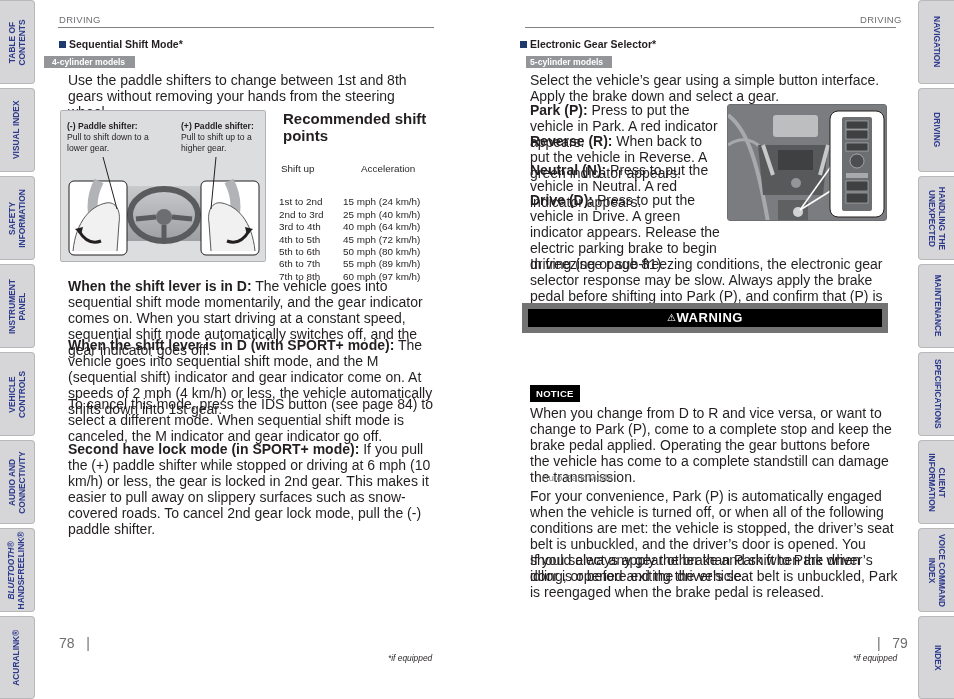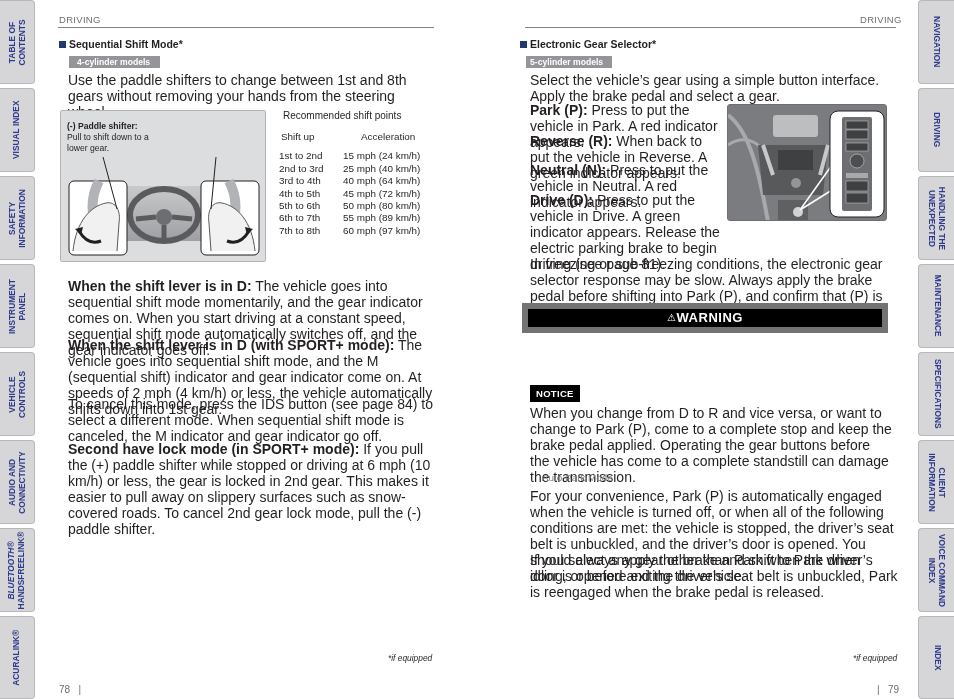--- a/index.html
+++ b/index.html
@@ -37,39 +37,39 @@
   .p { position: absolute; font-size: 14px; line-height: 16px; color: #231f20; }
   .p b { font-weight: bold; }
 
   
   .figure-left { position: absolute; left: 60px; top: 110px; width: 206px; height: 152px; background: #dcdddf; border: 1px solid #b1b3b6; border-radius: 2px; overflow: hidden; }
   .fig-label { position: absolute; font-size: 8.6px; line-height: 11px; color: #231f20; }
   .fig-label b { font-weight: bold; }
 
   
   .shift-table { position: absolute; left: 279px; top: 110px; width: 152px; }
-  .shift-table .ttl { font-size: 10px; font-weight: normal; margin-left: 4px; margin-bottom: 10px; }
+  .shift-table .ttl { font-size: 15px; font-weight: bold; margin-left: 4px; margin-bottom: 19px; }
   .shift-table .hdr, .shift-table .row { display: flex; font-size: 9.9px; line-height: 12.4px; }
-  .shift-table .hdr { margin-bottom: 7px; }
+  .shift-table .hdr { margin-bottom: 21px; }
   .shift-table .c1 { width: 64px; }
   .shift-table .hdr .c2 { padding-left: 18px; }
 
   
   .figure-right { position: absolute; left: 727px; top: 104px; width: 160px; height: 117px; background: #8a8c8e; border: 1px solid #6d6e71; border-radius: 3px; overflow: hidden; }
 
   
   .warning { position: absolute; left: 522px; top: 303px; width: 366px; border: 6px solid #737373; }
   .warning .wh { background: #000; color: #fff; text-align: center; font-size: 13px; font-weight: bold; letter-spacing: 0.5px; height: 18px; line-height: 18px; }
   .warning .wb { padding: 2px 8px 3px 8px; font-size: 9.9px; line-height: 13.6px; }
 
   .notice { position: absolute; left: 530px; top: 385px; background: #000; color: #fff; font-size: 9.5px; font-weight: bold; padding: 0 6px; height: 17px; line-height: 17px; letter-spacing: 0.3px; }
   .subhead { position: absolute; left: 530px; top: 472px; font-size: 9.9px; color: #808285; margin-left: 12px; }
 
   .footnote { position: absolute; top: 653px; font-size: 8.4px; font-style: italic; }
-  .folio { position: absolute; top: 684px; font-size: 10px; color: #6d6e71; }
+  .folio { position: absolute; top: 635px; font-size: 14px; color: #6d6e71; }
 </style>
 </head>
 <body>
 
 <div class="tabs left">
   <div class="tab" style="top:0;height:84px">
       <span>TABLE OF
 CONTENTS</span>
     </div>
   <div class="tab" style="top:88px;height:84px">
@@ -130,21 +130,21 @@
     </div>
 </div>
 
 <div class="running-head" style="left:59px">DRIVING</div>
 <div class="rule" style="left:58px;width:376px"></div>
 
 <div class="section-title" style="left:59px;top:38px">
   <span class="sq"></span>
   <span>Sequential Shift Mode*</span>
 </div>
-<div class="model-tag" style="left:69px;top:56px;width:91px">4-cylinder models</div>
+<div class="model-tag" style="left:44px;top:56px;width:91px">4-cylinder models</div>
 <div class="p" style="left:68px;top:72px;width:366px">Use the paddle shifters to change between 1st and 8th gears without removing your hands from the steering wheel.</div>
 
 <div class="figure-left">
   <svg width="206" height="152" viewBox="0 0 206 152">
     <defs>
       <linearGradient id="dash" x1="0" y1="0" x2="0" y2="1">
         <stop offset="0" stop-color="#c9cacc"></stop>
           <stop offset="1" stop-color="#9d9fa2"></stop>
       </linearGradient>
     </defs>
@@ -167,20 +167,24 @@
     <path d="M188 120 C182 130 174 133 166 130" stroke="#231f20" stroke-width="3" fill="none"></path>
     <path d="M192 118 L186 124 L184 116 Z" fill="#231f20"></path>
 
     <line x1="42" y1="46" x2="56" y2="98" stroke="#231f20" stroke-width="1"></line>
     <line x1="155" y1="46" x2="150" y2="98" stroke="#231f20" stroke-width="1"></line>
   </svg>
   <div class="fig-label" style="left:6px;top:10px;width:85px">
     <b>(-) Paddle shifter:</b><br>
     <span>Pull to shift down to a lower gear.</span>
   </div>
+  <div class="fig-label" style="left:120px;top:10px;width:82px">
+    <b>(+) Paddle shifter:</b><br>
+    <span>Pull to shift up to a higher gear.</span>
+  </div>
 </div>
 
 <div class="shift-table">
   <div class="ttl">Recommended shift points</div>
   <div class="hdr">
     <span class="c1" style="padding-left:2px">Shift up</span>
     <span class="c2">Acceleration</span>
   </div>
   <div class="row">
       <span class="c1">1st to 2nd</span>
@@ -223,21 +227,21 @@
 </div>
 
 <div class="running-head" style="left:860px">DRIVING</div>
 <div class="rule" style="left:525px;width:371px"></div>
 
 <div class="section-title" style="left:520px;top:38px">
   <span class="sq"></span>
   <span>Electronic Gear Selector*</span>
 </div>
 <div class="model-tag" style="left:526px;top:56px;width:86px;padding:0 4px">5-cylinder models</div>
-<div class="p" style="left:530px;top:72px;width:362px">Select the vehicle’s gear using a simple button interface. Apply the brake pedal and select a gear.</div>
+<div class="p" style="left:530px;top:72px;width:362px">Select the vehicle’s gear using a simple button interface. Apply the brake down and select a gear.</div>
 
 <div class="p" style="left:530px;top:102px;width:195px"><b>Park (P):</b><span> Press to put the vehicle in Park. A red indicator appears.</span></div>
 <div class="p" style="left:530px;top:133px;width:195px"><b>Reverse (R):</b><span> When back to put the vehicle in Reverse. A green indicator appears.</span></div>
 <div class="p" style="left:530px;top:162px;width:195px"><b>Neutral (N):</b><span> Press to put the vehicle in Neutral. A red indicator appears.</span></div>
 <div class="p" style="left:530px;top:192px;width:195px"><b>Drive (D):</b><span> Press to put the vehicle in Drive. A green indicator appears. Release the electric parking brake to begin driving (see page 81).</span></div>
 
 <div class="figure-right">
   <svg width="160" height="117" viewBox="0 0 160 117">
     <rect x="0" y="0" width="160" height="117" fill="#7a7c7f"></rect>
     <path d="M0 10 C20 25 30 60 40 117" stroke="#a7a9ac" stroke-width="4" fill="none"></path>

